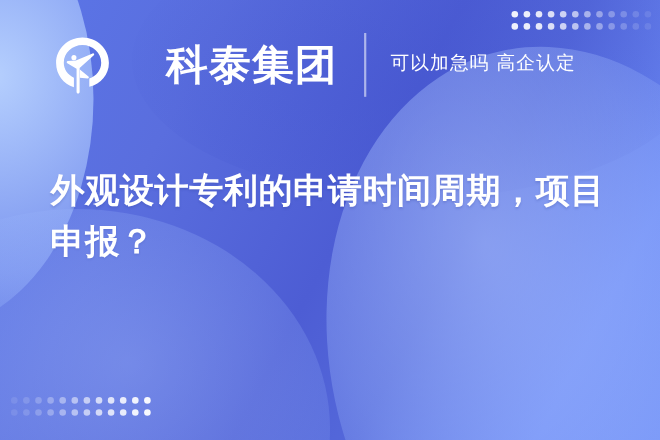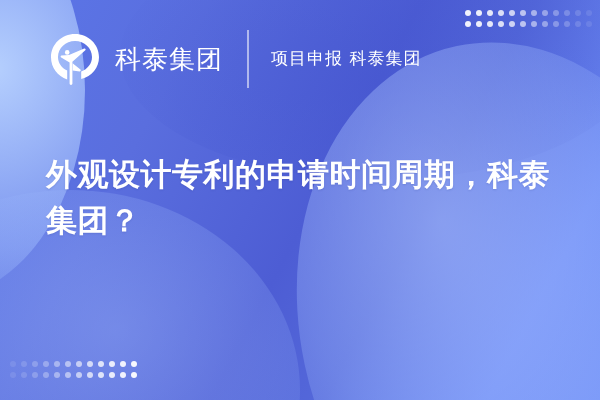--- a/index.html
+++ b/index.html
@@ -114,26 +114,27 @@
 
   .logo-mark {
     width: 54px;
     height: 54px;
     flex: 0 0 auto;
     display: block;
   }
 
   .brand-name {
     color: #ffffff;
-    font-size: 26px;
-    font-weight: 400;
+    font-size: 38px;
+    font-weight: 700;
     letter-spacing: 1px;
     line-height: 1;
     white-space: nowrap;
     font-family: "DejaVu Sans", "Liberation Sans", sans-serif;
+    margin-left: 36px;
   }
 
   .divider {
     width: 2px;
     height: 58px;
     background: rgba(255,255,255,0.55);
     margin: 0 22px 0 24px;
     flex: 0 0 auto;
   }
 
@@ -261,20 +262,20 @@
           <circle cx="19.2" cy="20.4" r="2.3" fill="#ffffff"></circle>
           <path d="M24.6 31.2 L32.4 37.6 C33.2 38.2 32.7 39.5 31.7 39.4 L24.6 38.6 Z" fill="#ffffff"></path>
         </svg>
       </span>
       <span class="brand-name">科泰集团</span>
     </div>
 
     <span class="divider"></span>
 
     <div class="slogan">
-      <span class="slogan-sub">项目申报 科泰集团</span>
+      <span class="slogan-sub">可以加急吗 高企认定</span>
     </div>
 
   </div>
 
-  <div class="headline">外观设计专利的申请时间周期，科泰集团？</div>
+  <div class="headline">外观设计专利的申请时间周期，项目申报？</div>
 
 </div>
 
 </body></html>

